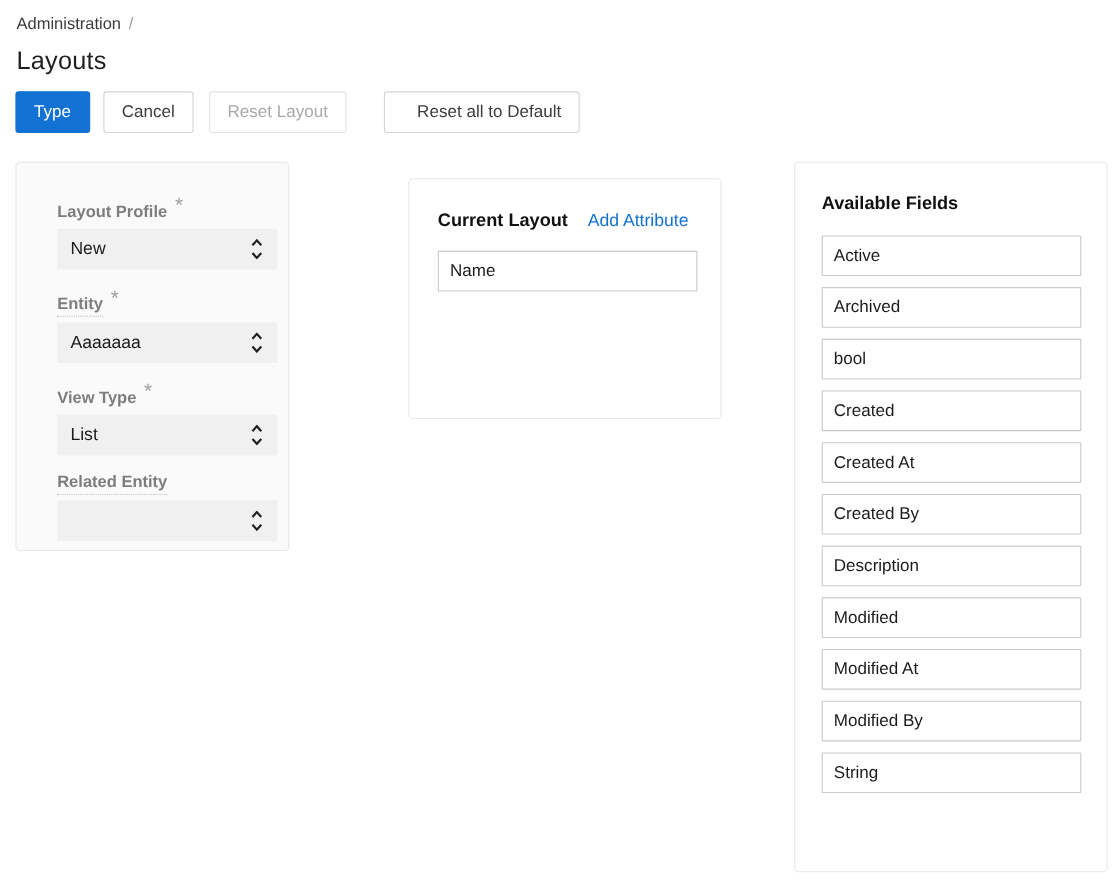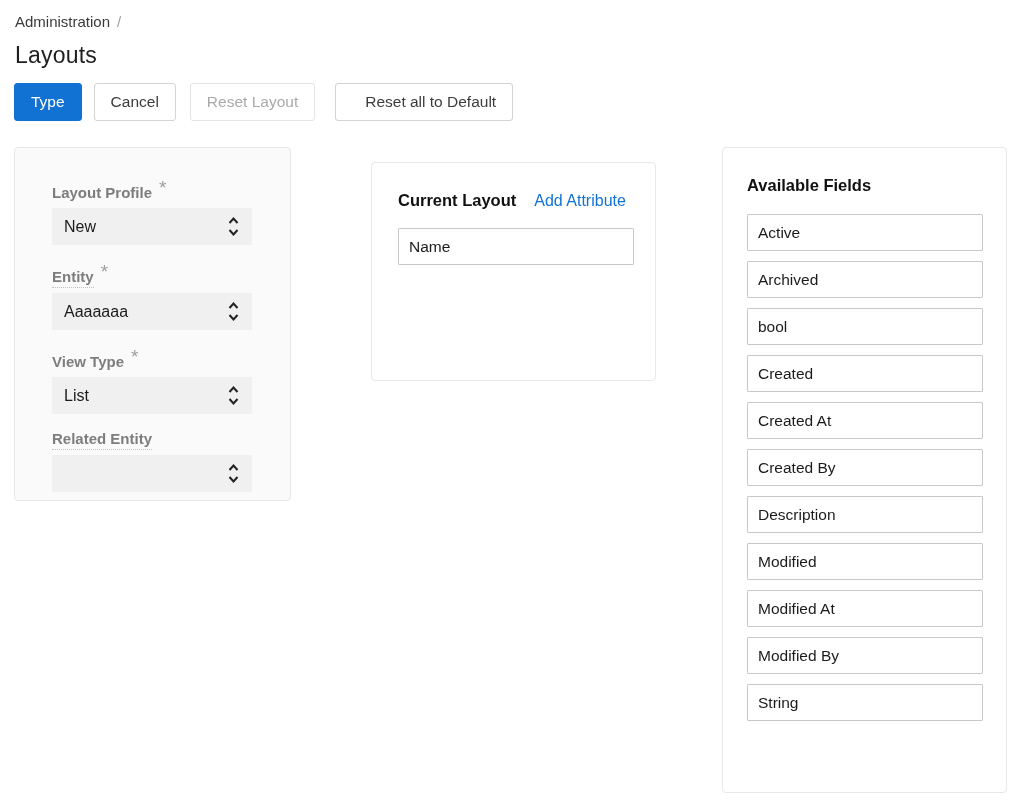--- a/index.html
+++ b/index.html
@@ -34,30 +34,30 @@
     font-family: "Liberation Sans", sans-serif;
     font-size: 15.5px; line-height: 36px;
     border-radius: 3px; background: #fff;
     border: 1px solid #d4d4d4; color: #3c3c3c;
     cursor: pointer; white-space: nowrap;
   }
   .btn-primary { background: #1272d4; border-color: #1272d4; color: #fff; }
   .btn-disabled { border-color: #e4e4e4; color: #a9a9a9; cursor: default; }
   .btn + .btn { margin-left: 12px; text-align: right; }
   .btn.gap-md { margin-left: 14px; }
-  .btn.gap-lg { margin-left: 20px; padding-left: 29px; }
+  .btn.gap-lg { margin-left: 34px; padding-left: 29px; }
 
   
   .panel {
     position: absolute;
     border: 1px solid #e8e8e8;
     border-radius: 4px;
     background: #fff;
   }
-  .panel-form   { left: 14px;  top: 147px; width: 277px; height: 354px; background: #fafafa; padding: 29px 34px 0 37px; }
+  .panel-form   { left: 14px;  top: 147px; width: 249px; height: 354px; background: #fafafa; padding: 29px 34px 0 37px; }
   .panel-layout { left: 371px; top: 162px; width: 285px; height: 219px; padding: 28px 23px 0 26px; }
   .panel-fields { left: 722px; top: 147px; width: 285px; height: 646px; padding: 28px 25px 0 24px; }
 
   
   .form-group { margin-bottom: 16px; }
   .form-label {
     display: inline-block;
     font-size: 15px; font-weight: 700; color: #7d7d7d;
     margin-bottom: 7px; line-height: 17px;
   }

